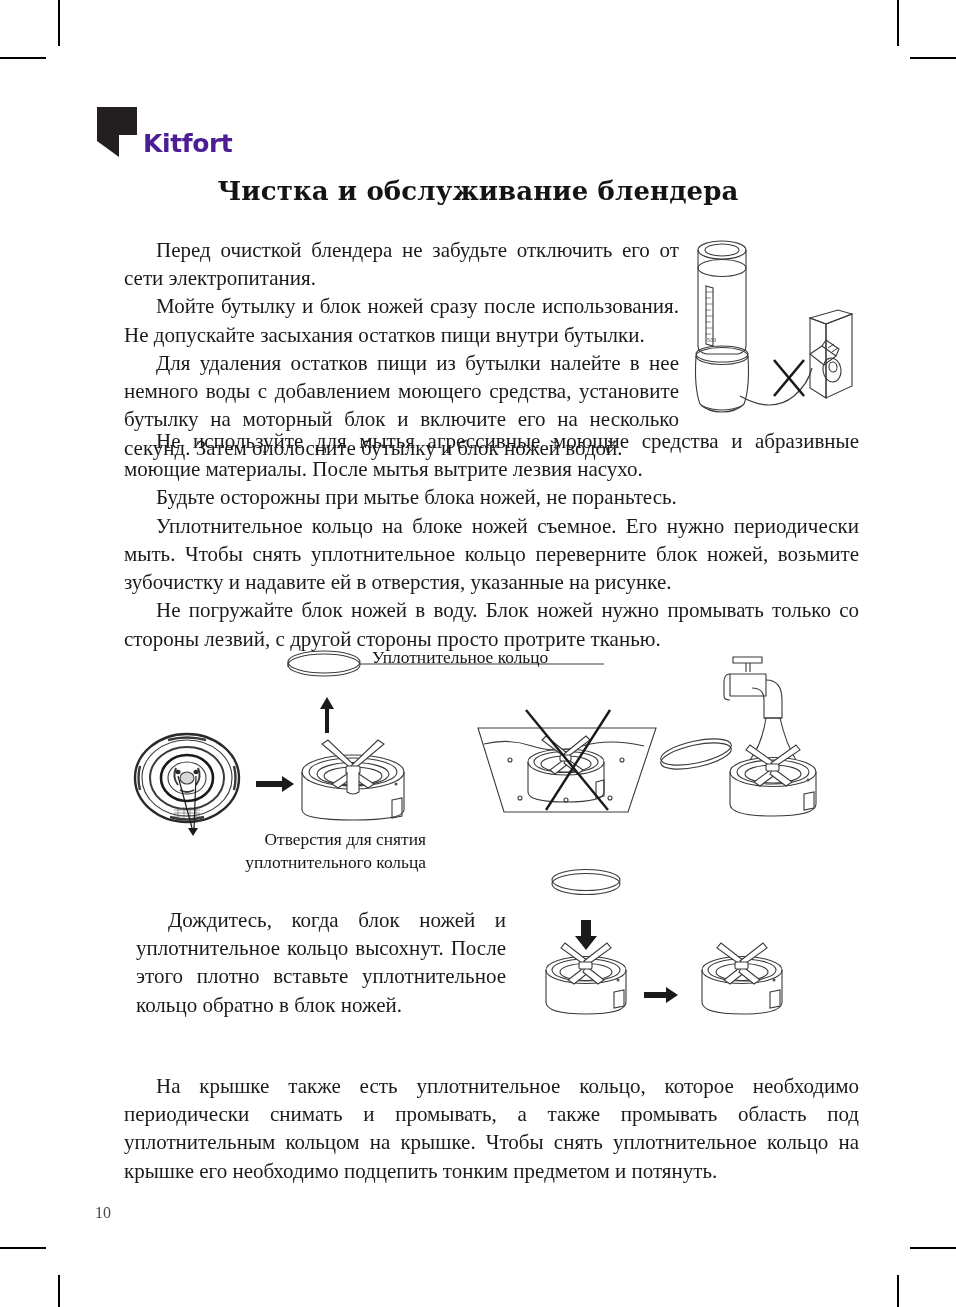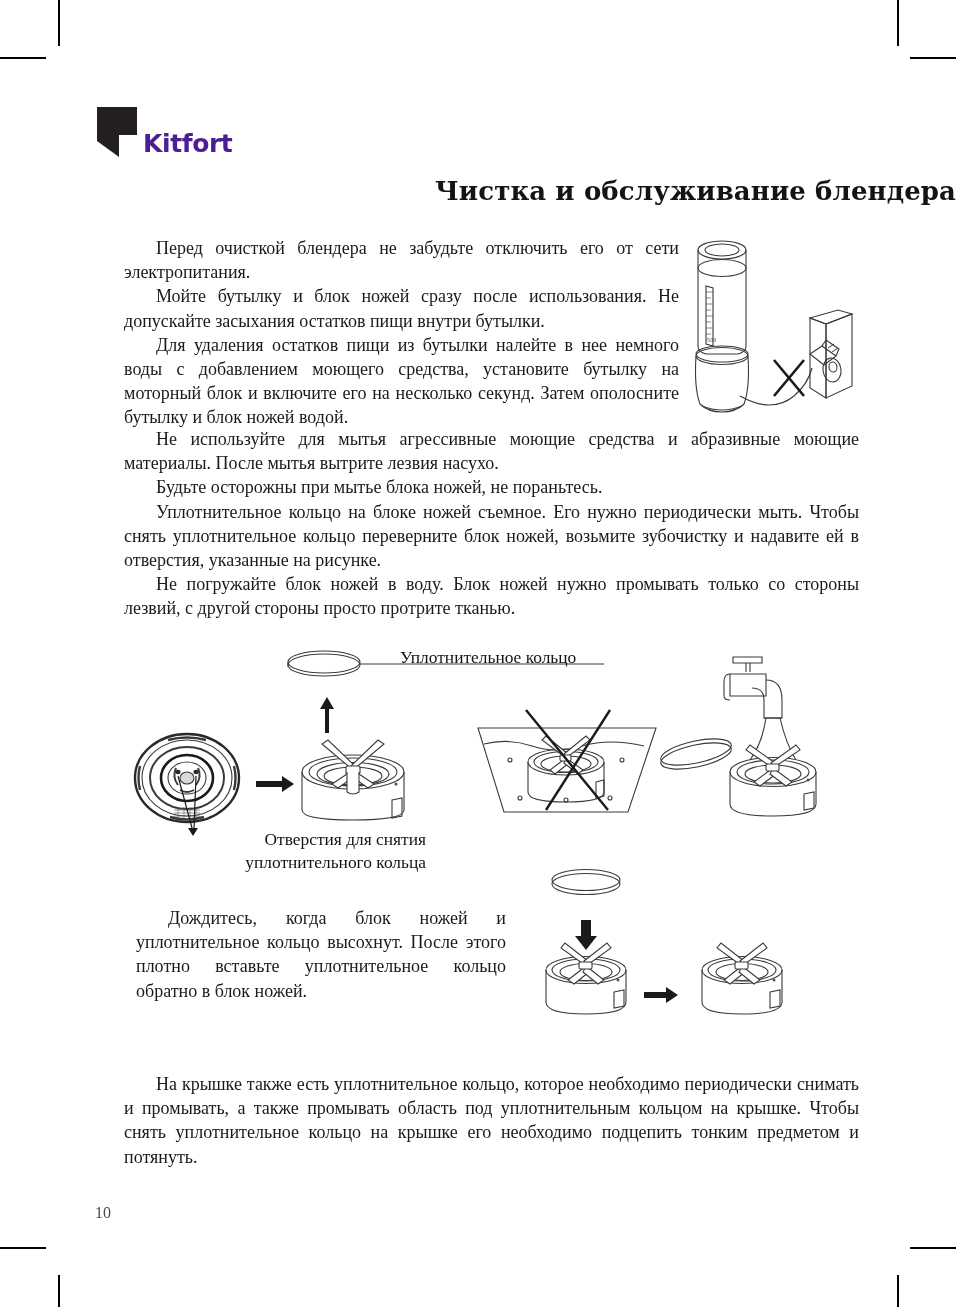--- a/index.html
+++ b/index.html
@@ -16,26 +16,26 @@
   .crop.v{width:2px;height:46px;}
   .crop.h{height:2px;width:46px;}
 
   
   .logo-wrap{position:absolute;left:95px;top:105px;display:flex;align-items:flex-end;}
   .logo-mark{width:44px;height:54px;position:relative;}
   .logo-text{font-family:"DejaVu Sans", sans-serif;font-weight:bold;font-size:25px;
              letter-spacing:-0.4px;color:#4c1d95;margin-left:4px;margin-bottom:1px;}
 
   
-  .title{position:absolute;left:0;right:0;top:176px;text-align:right;
+  .title{position:absolute;left:0;right:0;top:176px;text-align:center;
          font-family:"DejaVu Serif", serif;font-weight:bold;font-size:26px;
          letter-spacing:0.1px;color:#141414;}
 
   
-  .col{position:absolute;font-size:18px;line-height:1.345;text-align:justify;
+  .col{position:absolute;font-size:21px;line-height:1.345;text-align:justify;
        text-justify:inter-word;hyphens:manual;}
   .col p{margin:0;text-indent:32px;}
 
   #block-a{left:124px;top:236px;width:555px;}
   #block-b{left:124px;top:427px;width:735px;}
   #block-c{left:136px;top:906px;width:370px;}
   #block-d{left:124px;top:1072px;width:735px;}
 
   
   .fig{position:absolute;}
@@ -131,21 +131,21 @@
   </div>
 
   <div class="fig" style="left:286px;top:647px;">
     <svg width="320" height="34" viewBox="0 0 320 34" fill="none" stroke="#3a3a3a" stroke-width="1.1">
       <ellipse cx="38" cy="15" rx="36" ry="11"></ellipse>
       <ellipse cx="38" cy="18" rx="36" ry="11"></ellipse>
       <path d="M2,15 Q2,22 2,18"></path>
       <path d="M74,17 L318,17" stroke-width="1"></path>
     </svg>
   </div>
-  <div class="caption" style="left:400px;top:646px;">Уплотнительное кольцо</div>
+  <div class="caption" style="left:372px;top:646px;">Уплотнительное кольцо</div>
 
   <div class="fig" style="left:318px;top:697px;">
     <svg width="18" height="36" viewBox="0 0 18 36" fill="#1a1a1a">
       <path d="M9,0 L16,12 L11,12 L11,36 L7,36 L7,12 L2,12 Z"></path>
     </svg>
   </div>
 
   <div class="fig" style="left:128px;top:732px;">
     <svg width="118" height="96" viewBox="0 0 118 96" fill="none" stroke="#3a3a3a" stroke-width="1.1">
       <ellipse cx="59" cy="46" rx="52" ry="44" stroke="#2a2a2a" stroke-width="2.4"></ellipse>

